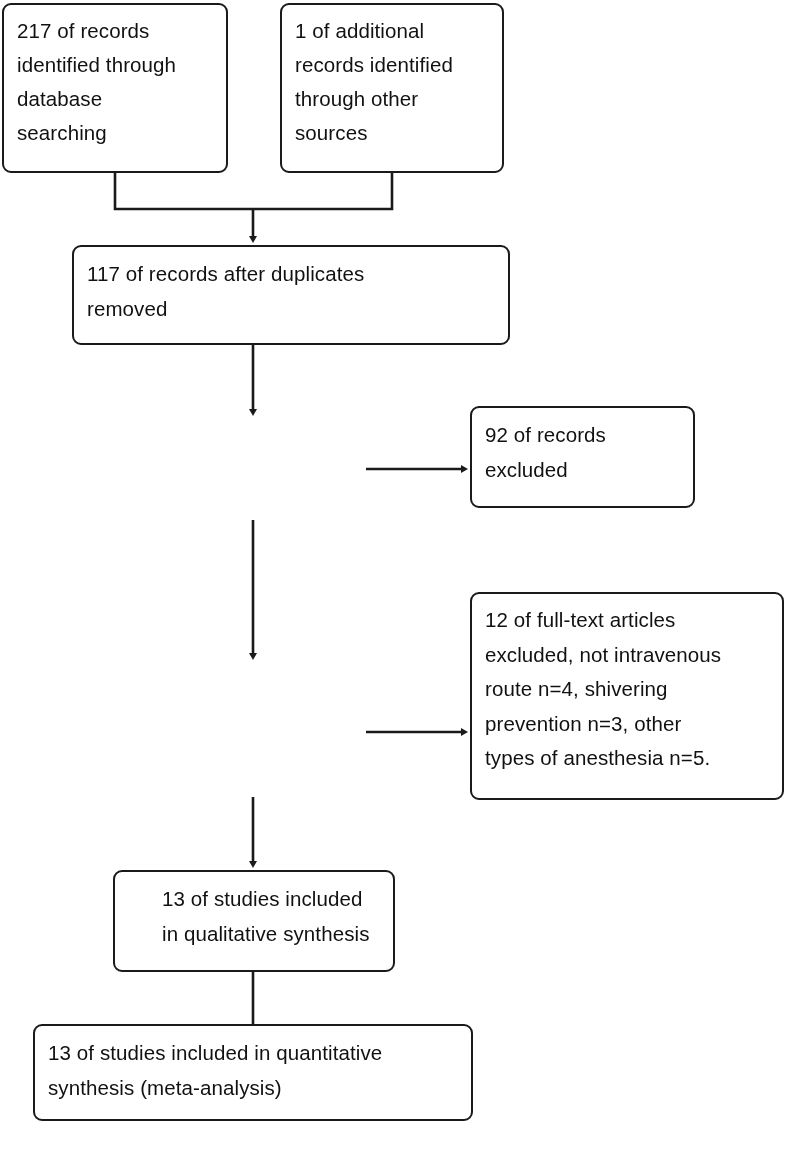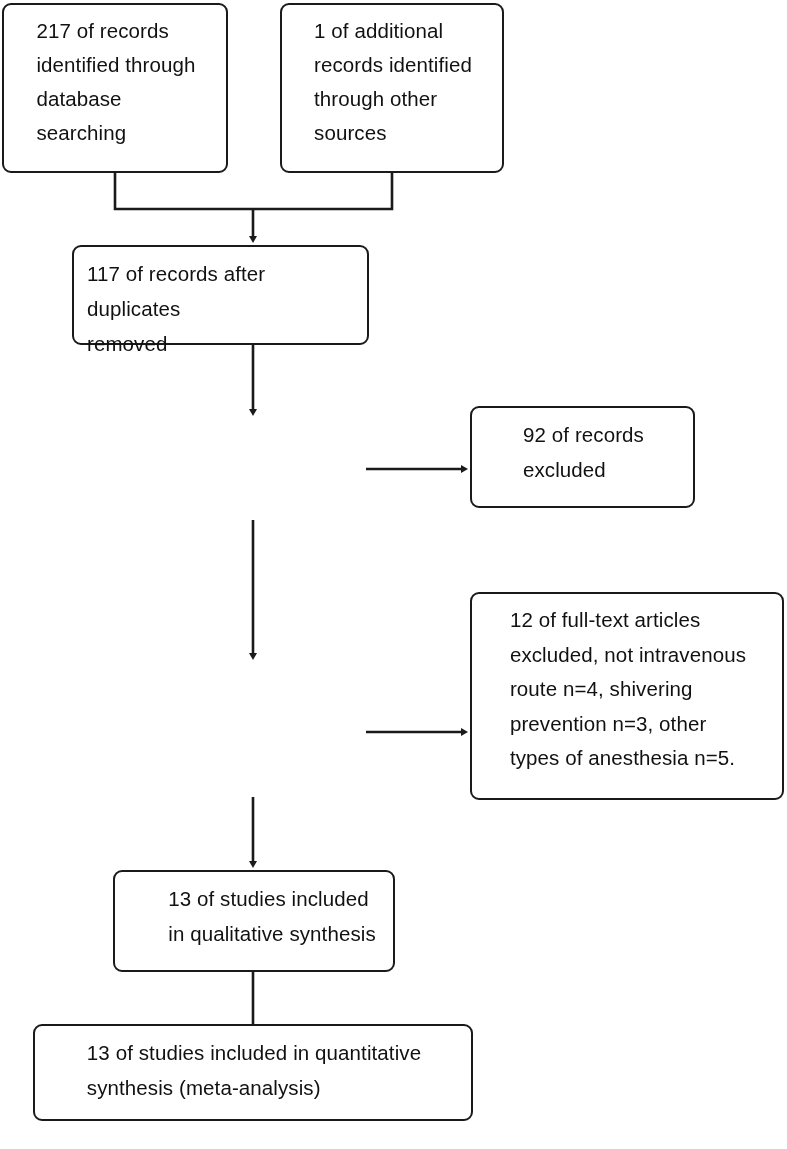--- a/index.html
+++ b/index.html
@@ -28,35 +28,35 @@
     pointer-events: none;
   }
   .node {
     position: absolute;
     box-sizing: border-box;
     background: #ffffff;
     border: 2px solid #1a1a1a;
     border-radius: 9px;
     display: flex;
     align-items: flex-start;
-    justify-content: center;
+    justify-content: flex-start;
     padding: 9px 11px 9px 13px;
     z-index: 2;
   }
   .node .txt {
     font-size: 20.5px;
     line-height: 34px;
     letter-spacing: 0.1px;
     white-space: pre-line;
     color: #111111;
   }
   
   #node-records-identified   { left: 2px;   top: 3px;    width: 226px; height: 170px; }
   #node-additional-records   { left: 280px; top: 3px;    width: 224px; height: 170px; }
-  #node-after-duplicates     { left: 72px;  top: 245px;  width: 297px; height: 100px; }
+  #node-after-duplicates     { left: 72px;  top: 245px;  width: 438px; height: 100px; }
   #node-records-screened     { left: 141px; top: 418px;  width: 225px; height: 102px; }
   #node-records-excluded     { left: 470px; top: 406px;  width: 225px; height: 102px; }
   #node-fulltext-assessed    { left: 141px; top: 662px;  width: 225px; height: 135px; }
   #node-fulltext-excluded    { left: 470px; top: 592px;  width: 314px; height: 208px; }
   #node-qualitative-included { left: 113px; top: 870px;  width: 282px; height: 102px; padding-left: 47px; }
   #node-quantitative-included{ left: 33px;  top: 1024px; width: 440px; height: 97px; }
 
   #node-after-duplicates .txt,
   #node-records-screened .txt,
   #node-records-excluded .txt,

